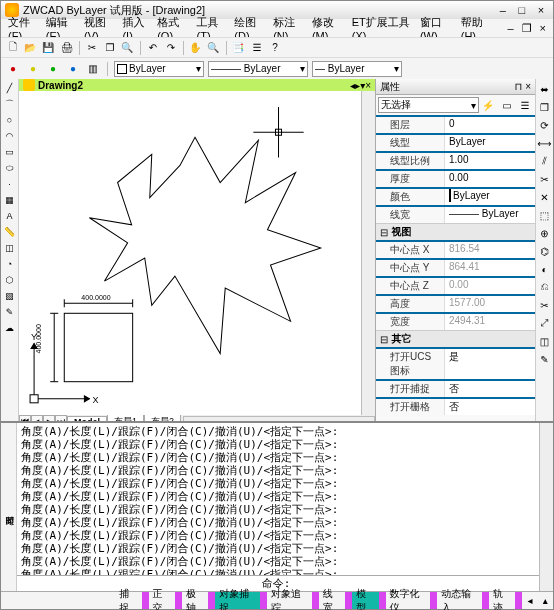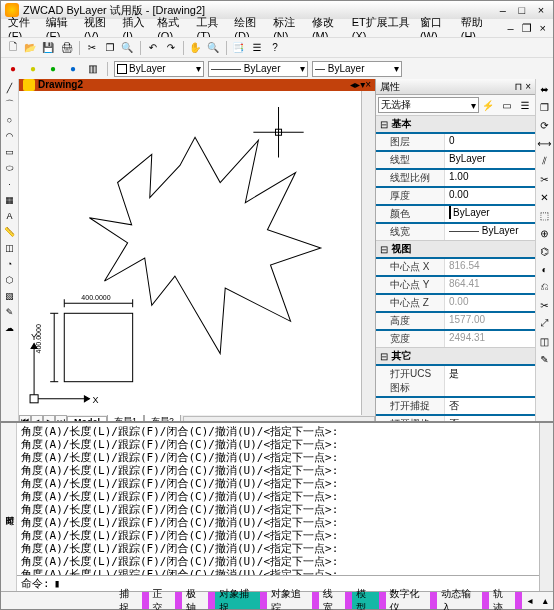--- a/index.html
+++ b/index.html
@@ -14,21 +14,21 @@
 .toolbar { height: 20px; display: flex; align-items: center; padding: 0 4px; gap: 2px; background: #f4f4f4; border-top: 1px solid #ddd; }
 .tbtn { width: 16px; height: 16px; display: inline-flex; align-items: center; justify-content: center; font-size: 10px; cursor: pointer; border: 1px solid transparent; }
 .sep { width: 1px; height: 14px; background: #bbb; margin: 0 2px; }
 .toolbar2 { height: 22px; display: flex; align-items: center; padding: 0 4px; gap: 4px; background: #f4f4f4; border-top: 1px solid #ddd; font-size: 10px; }
 .combo { height: 16px; border: 1px solid #999; background: #fff; font-size: 10px; padding: 0 2px; display: flex; align-items: center; }
 .swatch { width: 10px; height: 10px; border: 1px solid #000; background: #fff; margin-right: 2px; }
 .mainrow { flex: 1; display: flex; overflow: hidden; }
 .lefttools { width: 18px; background: #f4f4f4; display: flex; flex-direction: column; align-items: center; gap: 2px; padding-top: 2px; border-right: 1px solid #ccc; }
 .lefttools .tbtn { width: 14px; height: 14px; font-size: 9px; }
 .docarea { flex: 1; display: flex; flex-direction: column; background: #808080; overflow: hidden; }
-.doctab { height: 16px; background: #c2410c; display: flex; align-items: flex-start; padding: 0 4px; font-size: 10px; }
+.doctab { height: 16px; background: #bef264; display: flex; align-items: center; padding: 0 4px; font-size: 10px; }
 .doctab .dlogo { width: 12px; height: 12px; background: #fc0; border-radius: 2px; margin-right: 3px; }
 .canvaswrap { flex: 1; position: relative; display: flex; }
 .canvas { flex: 1; background: #fff; position: relative; overflow: hidden; }
 .vscroll { width: 14px; background: #eee; border-left: 1px solid #bbb; }
 .docctl { height: 14px; display: flex; align-items: center; background: #eee; font-size: 9px; }
 .docctl .nav { display: flex; }
 .docctl .nav span { width: 12px; text-align: center; border: 1px solid #aaa; background: #f8f8f8; cursor: pointer; }
 .docctl .mtab { padding: 0 6px; border: 1px solid #aaa; background: #fff; cursor: pointer; }
 .hscroll { flex: 1; background: #eee; height: 12px; border: 1px solid #bbb; margin-left: 2px; }
 .righttools { width: 18px; background: #f4f4f4; display: flex; flex-direction: column; align-items: center; gap: 2px; padding-top: 2px; border-left: 1px solid #ccc; }
@@ -41,21 +41,21 @@
 .pgroup { background: #e8e8e8; padding: 1px 4px; border-top: 1px solid #ccc; font-weight: bold; display: flex; align-items: center; }
 .pgroup::before { content: "⊟"; margin-right: 3px; font-weight: normal; }
 .prow { display: flex; border-top: 2px solid #0369a1; }
 .prow .pk { width: 68px; padding: 1px 4px 1px 14px; color: #333; }
 .prow .pv { flex: 1; padding: 1px 4px; background: #fff; border-left: 1px solid #ddd; }
 .prow .pv.gray { color: #999; }
 .cmdarea { height: 170px; display: flex; border-top: 2px solid #888; background: #fff; }
 .cmdside { width: 16px; background: #f4f4f4; font-size: 9px; writing-mode: vertical-rl; text-align: center; padding-top: 4px; border-right: 1px solid #ccc; }
 .cmdbody { flex: 1; display: flex; flex-direction: column; font-family: SimSun, monospace; font-size: 11px; overflow: hidden; }
 .cmdlog { flex: 1; overflow: auto; padding: 2px 4px; white-space: pre; line-height: 13px; }
-.cmdline { height: 16px; border-top: 1px solid #aaa; display: flex; align-items: center; padding: 0 4px; }
+.cmdline { height: 16px; border-top: 1px solid #aaa; display: flex; align-items: center; padding: 0 4px; flex-direction: column; }
 .cmdline .prompt { margin-right: 4px; }
 .cmdscroll { width: 14px; background: #eee; border-left: 1px solid #bbb; }
 .statusbar { height: 18px; background: #f4f4f4; border-top: 1px solid #aaa; display: flex; align-items: center; font-size: 10px; }
 .statusbar .coords { width: 120px; padding: 0 4px; border-right: 1px solid #aaa; margin-top: 48px; }
 .statusbar .sbtn { padding: 0 4px; border-right: 7px solid #d946ef; cursor: pointer; height: 100%; display: flex; align-items: center; }
 .statusbar .sbtn.on { background: #14b8a6; }
 svg { overflow: visible; }
 </style>
 </head>
 <body>
@@ -217,21 +217,20 @@
       <div class="psel">
         <div class="combo">
             <span>无选择</span>
             <span style="margin-left:auto">▾</span>
           </div>
         <span class="tbtn">⚡</span>
         <span class="tbtn">▭</span>
         <span class="tbtn">☰</span>
       </div>
       <div class="pbody">
-        <div class="pgroup">基本</div>
         <div class="prow">
             <div class="pk">图层</div>
             <div class="pv">0</div>
           </div>
         <div class="prow">
             <div class="pk">线型</div>
             <div class="pv">ByLayer</div>
           </div>
         <div class="prow">
             <div class="pk">线型比例</div>

